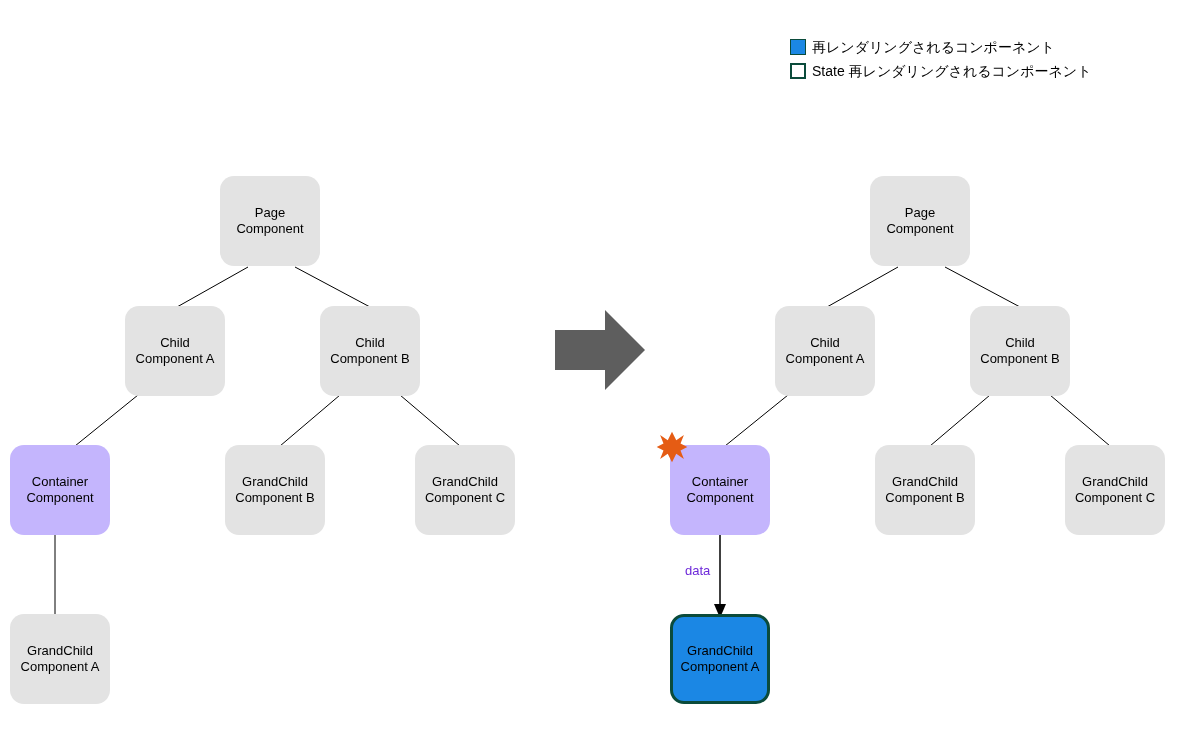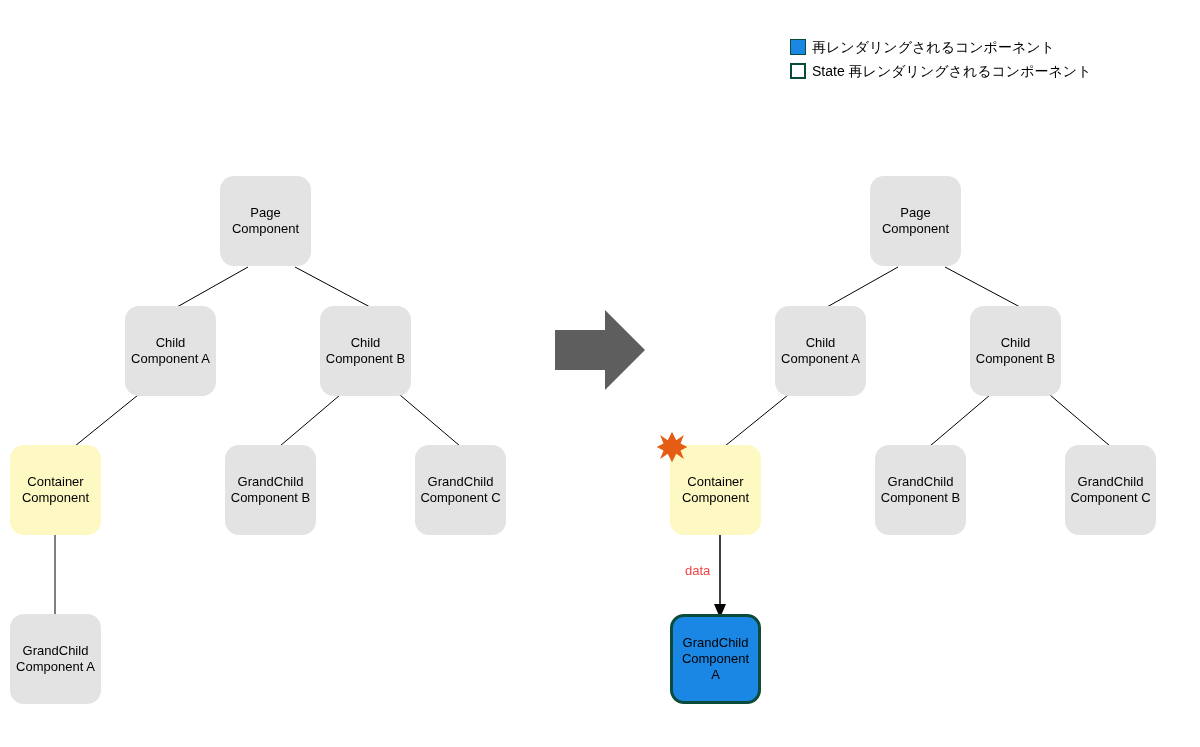--- a/index.html
+++ b/index.html
@@ -13,42 +13,42 @@
     font-size: 14px;
   }
   svg.canvas {
     position: absolute;
     inset: 0;
     width: 1200px;
     height: 747px;
   }
   .node {
     position: absolute;
-    width: 91px;
+    width: 100px;
     height: 90px;
     border-radius: 14px;
     display: flex;
     align-items: center;
     justify-content: center;
     text-align: center;
     line-height: 1.25;
     font-size: 13px;
     box-sizing: border-box;
     padding: 4px;
   }
   .node.default { background: #e3e3e3; }
-  .node.highlight { background: #fef9c3; }
+  .node.highlight { background: #c4b5fd; }
   .node.rerender {
     background: #1b87e4;
     border: 3px solid #0b4b3b;
   }
   .edge-label {
     position: absolute;
     font-size: 13px;
-    color: #ef4444;
+    color: #6d28d9;
   }
   .burst {
     position: absolute;
     width: 34px;
     height: 34px;
   }
   .arrow-big {
     position: absolute;
   }
   .legend {

